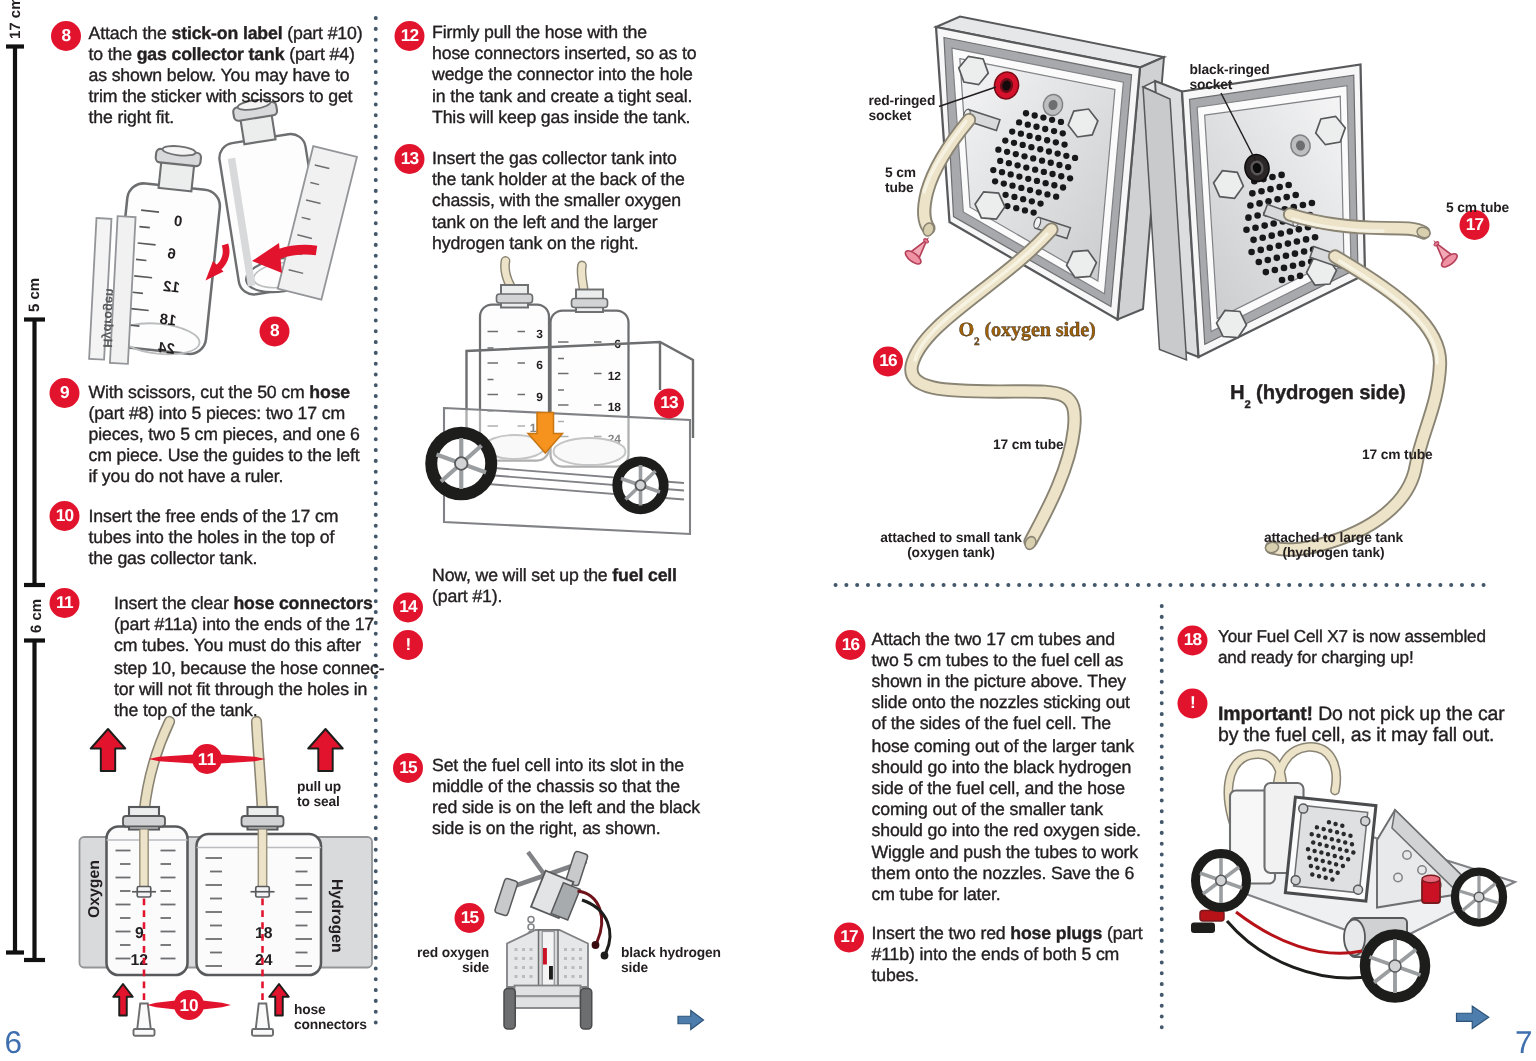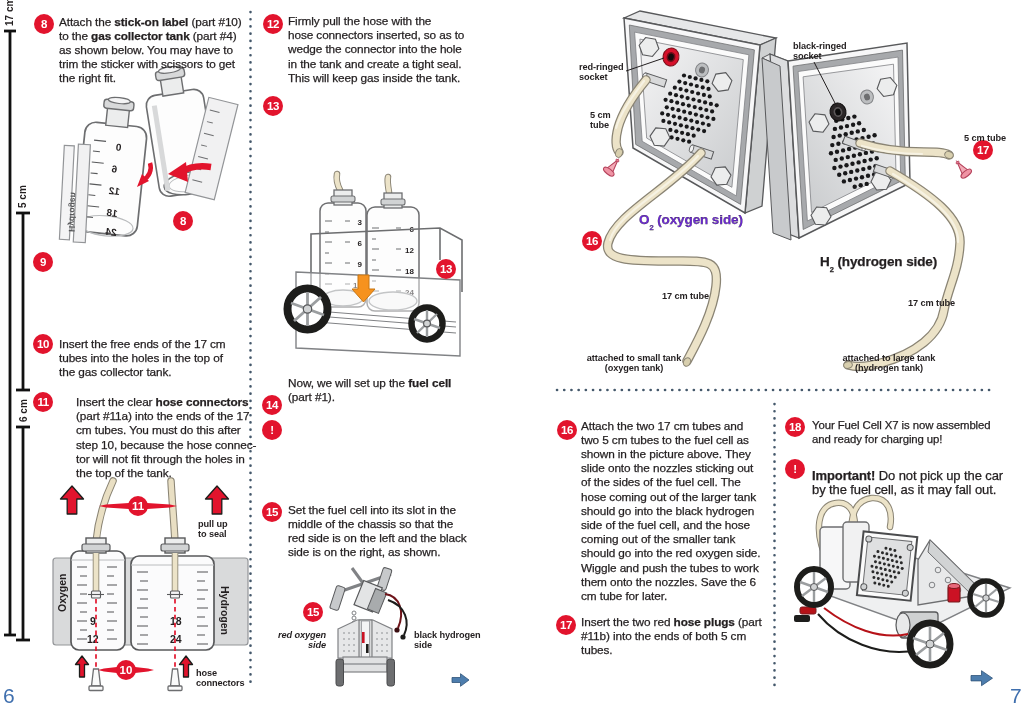--- a/index.html
+++ b/index.html
@@ -728,20 +728,25 @@
 </svg>
 
 <div class="num" style="left:34px;top:14px;">8</div>
 <div class="t" style="left:59px;top:14.6px;">Attach the <span class="b">stick-on label</span> (part #10)<br>
 to the <span class="b">gas collector tank</span> (part #4)<br>
 as shown below. You may have to<br>
 trim the sticker with scissors to get<br>
 the right fit.</div>
 
 <div class="num" style="left:33px;top:252px;">9</div>
+<div class="t" style="left:59px;top:253.6px;">With scissors, cut the 50 cm <span class="b">hose</span><br>
+(part #8) into 5 pieces: two 17 cm<br>
+pieces, two 5 cm pieces, and one 6<br>
+cm piece. Use the guides to the left<br>
+if you do not have a ruler.</div>
 
 <div class="num" style="left:33px;top:334px;">10</div>
 <div class="t" style="left:59px;top:336.6px;">Insert the free ends of the 17 cm<br>
 tubes into the holes in the top of<br>
 the gas collector tank.</div>
 
 <div class="num" style="left:33px;top:392px;">11</div>
 <div class="t" style="left:76px;top:395px;">Insert the clear <span class="b">hose connectors</span><br>
 (part #11a) into the ends of the 17<br>
 cm tubes. You must do this after<br>
@@ -750,20 +755,25 @@
 the top of the tank.</div>
 
 <div class="num" style="left:263px;top:14px;">12</div>
 <div class="t" style="left:288px;top:14px;">Firmly pull the hose with the<br>
 hose connectors inserted, so as to<br>
 wedge the connector into the hole<br>
 in the tank and create a tight seal.<br>
 This will keep gas inside the tank.</div>
 
 <div class="num" style="left:263px;top:96px;">13</div>
+<div class="t" style="left:288px;top:98px;">Insert the gas collector tank into<br>
+the tank holder at the back of the<br>
+chassis, with the smaller oxygen<br>
+tank on the left and the larger<br>
+hydrogen tank on the right.</div>
 
 <div class="num" style="left:262px;top:375px;margin-top:20px;">14</div>
 <div class="t" style="left:288px;top:375.6px;">Now, we will set up the <span class="b">fuel cell</span><br>
 (part #1).</div>
 
 <div class="num" style="left:262px;top:420px;">!</div>
 
 <div class="num" style="left:262px;top:502px;">15</div>
 <div class="t" style="left:288px;top:502.5px;">Set the fuel cell into its slot in the<br>
 middle of the chassis so that the<br>
@@ -799,27 +809,27 @@
 by the fuel cell, as it may fall out.</div>
 
 <div class="num" style="left:173px;top:211px;">8</div>
 <div class="num" style="left:436px;top:259px;">13</div>
 <div class="num" style="left:303px;top:602px;">15</div>
 <div class="num" style="left:582px;top:231px;">16</div>
 <div class="num" style="left:973px;top:140px;">17</div>
 
 <div class="cap" style="left:198px;top:518.5px;">pull up<br>to seal</div>
 <div class="cap" style="left:196px;top:668px;">hose<br>connectors</div>
-<div class="cap" style="left:270px;top:630px;width:56px;text-align:right;font-style:italic;">red oxygen<br>side</div>
+<div class="cap" style="left:270px;top:630px;width:56px;text-align:right;">red oxygen<br>side</div>
 <div class="cap" style="left:414px;top:630px;">black hydrogen<br>side</div>
 <div class="cap" style="left:579px;top:62px;">red-ringed<br>socket</div>
 <div class="cap" style="left:793px;top:41px;">black-ringed<br>socket</div>
 <div class="cap" style="left:590px;top:110px;">5 cm<br>tube</div>
 <div class="cap" style="left:920px;top:133px;padding-left:44px;"><span class="b">5 cm tube</span></div>
 <div class="cap" style="left:662px;top:291px;"><span class="b">17 cm tube</span></div>
 <div class="cap" style="left:908px;top:298px;"><span class="b">17 cm tube</span></div>
 <div class="cap" style="left:571px;top:353px;width:126px;text-align:center;">attached to small tank<br>(oxygen tank)</div>
 <div class="cap" style="left:826px;top:353px;width:126px;text-align:center;">attached to large tank<br>(hydrogen tank)</div>
-<div class="t b" style="left:639px;top:213px;font-size:13.5px;color:#6d28d9;">O<sub>2</sub> (oxygen side)</div>
+<div class="t b" style="left:639px;top:213px;font-size:13.5px;color:#a16207;font-family:Liberation Serif, serif;">O<sub>2</sub> (oxygen side)</div>
 <div class="t b" style="left:820px;top:255px;font-size:13.5px;">H<sub>2</sub> (hydrogen side)</div>
 <div class="pn" style="left:3px;top:684px;">6</div>
 <div class="pn" style="left:1010px;top:684px;">7</div>
 </div>
 
 </body></html>

